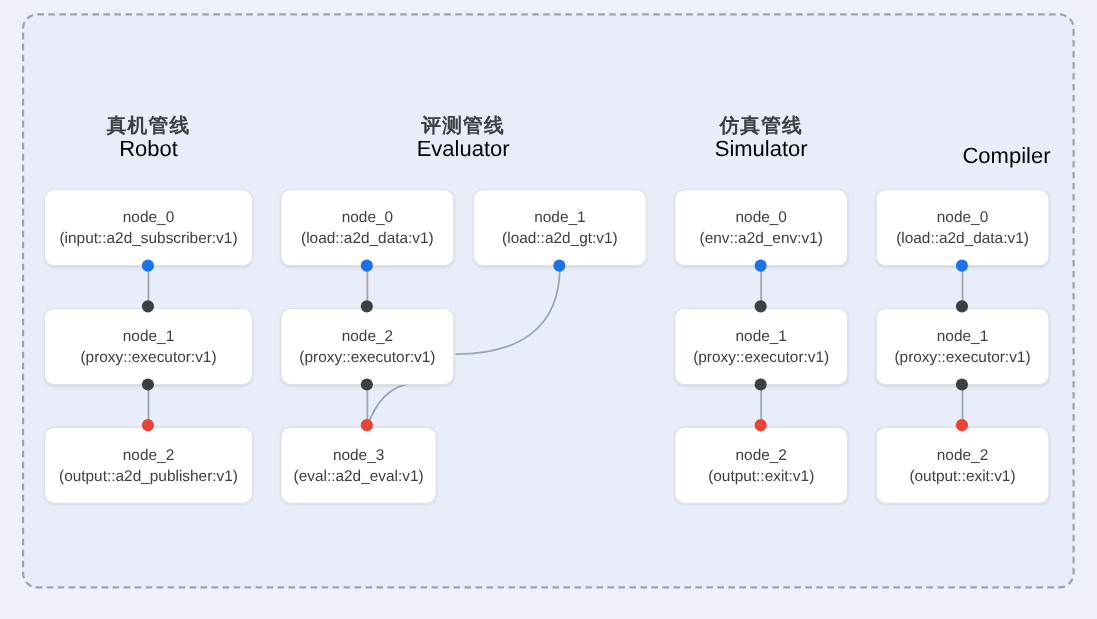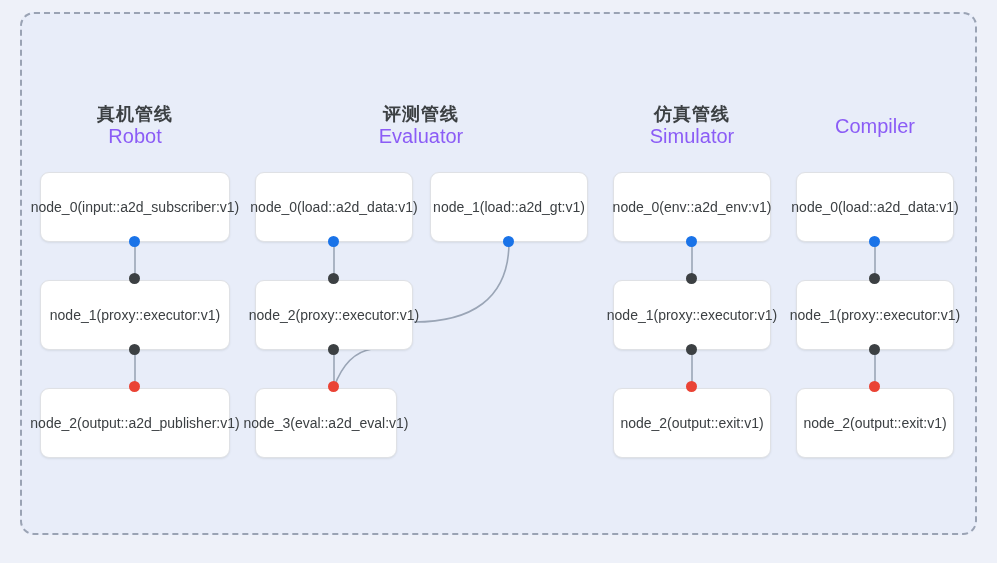--- a/index.html
+++ b/index.html
@@ -54,33 +54,33 @@
     color: #3c4043;
     letter-spacing: 1px;
     white-space: nowrap;
     margin-top: 40px;
   }
   .col-subtitle {
     position: absolute;
     text-align: center;
     font-size: 20px;
     font-weight: normal;
-    color: #8b5cf6;
+    color: #000000;
     white-space: nowrap;
   }
 
   .node {
     position: absolute;
     box-sizing: border-box;
     background: #ffffff;
     border: 1px solid #dfe1e5;
     border-radius: 9px;
     box-shadow: 0 1px 2px rgba(60,64,67,0.10);
     display: flex;
-    flex-direction: row;
+    flex-direction: column;
     align-items: center;
     justify-content: center;
     color: #3c4043;
   }
   .node .nname {
     font-size: 14px;
     line-height: 19px;
     color: #3c4043;
   }
   .node .ntype {
@@ -130,21 +130,21 @@
 
   <div class="col-title" style="left:55px;top:62px;width:160px;">真机管线</div>
   <div class="col-subtitle" style="left:55px;top:125px;width:160px;">Robot</div>
 
   <div class="col-title" style="left:341px;top:62px;width:160px;">评测管线</div>
   <div class="col-subtitle" style="left:341px;top:125px;width:160px;">Evaluator</div>
 
   <div class="col-title" style="left:612px;top:62px;width:160px;">仿真管线</div>
   <div class="col-subtitle" style="left:612px;top:125px;width:160px;">Simulator</div>
 
-  <div class="col-subtitle" style="left:795px;top:115px;width:160px;">Compiler</div>
+  <div class="col-subtitle" style="left:795px;top:131px;width:160px;text-align:right;">Compiler</div>
 
   <div class="node" style="left:40px;top:172px;width:190px;height:70px;">
     <span class="nname">node_0</span>
     <span class="ntype">(input::a2d_subscriber:v1)</span>
   </div>
   <div class="node" style="left:40px;top:280px;width:190px;height:70px;">
     <span class="nname">node_1</span>
     <span class="ntype">(proxy::executor:v1)</span>
   </div>
   <div class="node" style="left:40px;top:388px;width:190px;height:70px;">

